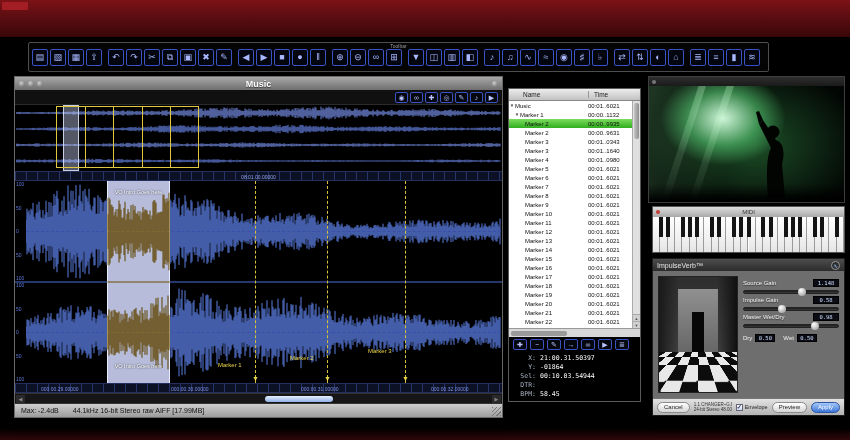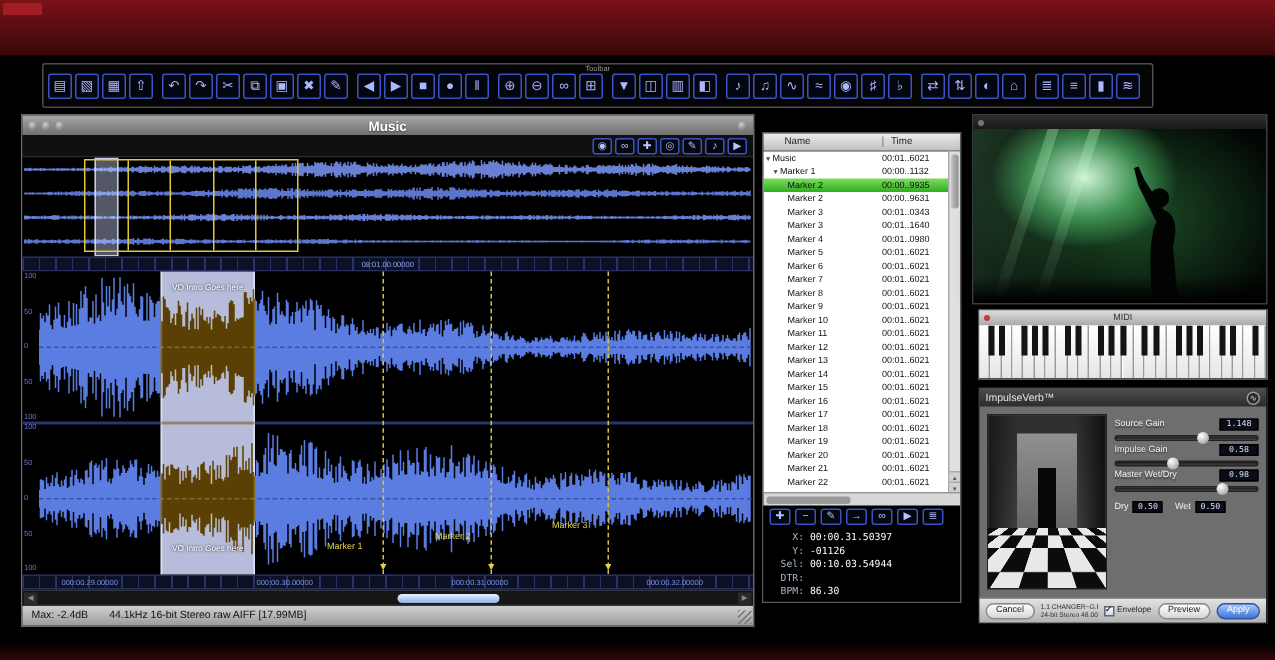--- a/index.html
+++ b/index.html
@@ -465,25 +465,25 @@
     <div class="mk-icons" id="mk-icons">
         <div class="mk-icon">✚</div>
         <div class="mk-icon">−</div>
         <div class="mk-icon">✎</div>
         <div class="mk-icon">→</div>
         <div class="mk-icon">∞</div>
         <div class="mk-icon">▶</div>
         <div class="mk-icon">≣</div>
       </div>
     <div class="mk-info" id="mk-info">
-        <div class="info-line"><span class="info-label">X:</span><span class="info-value">00:00.31.50397</span></div>
-        <div class="info-line"><span class="info-label">Y:</span><span class="info-value">-01126</span></div>
+        <div class="info-line"><span class="info-label">X:</span><span class="info-value">21:00.31.50397</span></div>
+        <div class="info-line"><span class="info-label">Y:</span><span class="info-value">-01864</span></div>
         <div class="info-line"><span class="info-label">Sel:</span><span class="info-value">00:10.03.54944</span></div>
         <div class="info-line"><span class="info-label">DTR:</span><span class="info-value"></span></div>
-        <div class="info-line"><span class="info-label">BPM:</span><span class="info-value">86.30</span></div>
+        <div class="info-line"><span class="info-label">BPM:</span><span class="info-value">58.45</span></div>
       </div>
   </div>
 
   <div class="video-window">
     <div class="vw-titlebar">
       <span class="vw-dot"></span>
     </div>
     <div class="vw-body">
       <div class="vw-beam" style="left:16%"></div>
       <div class="vw-beam" style="left:30%"></div>

